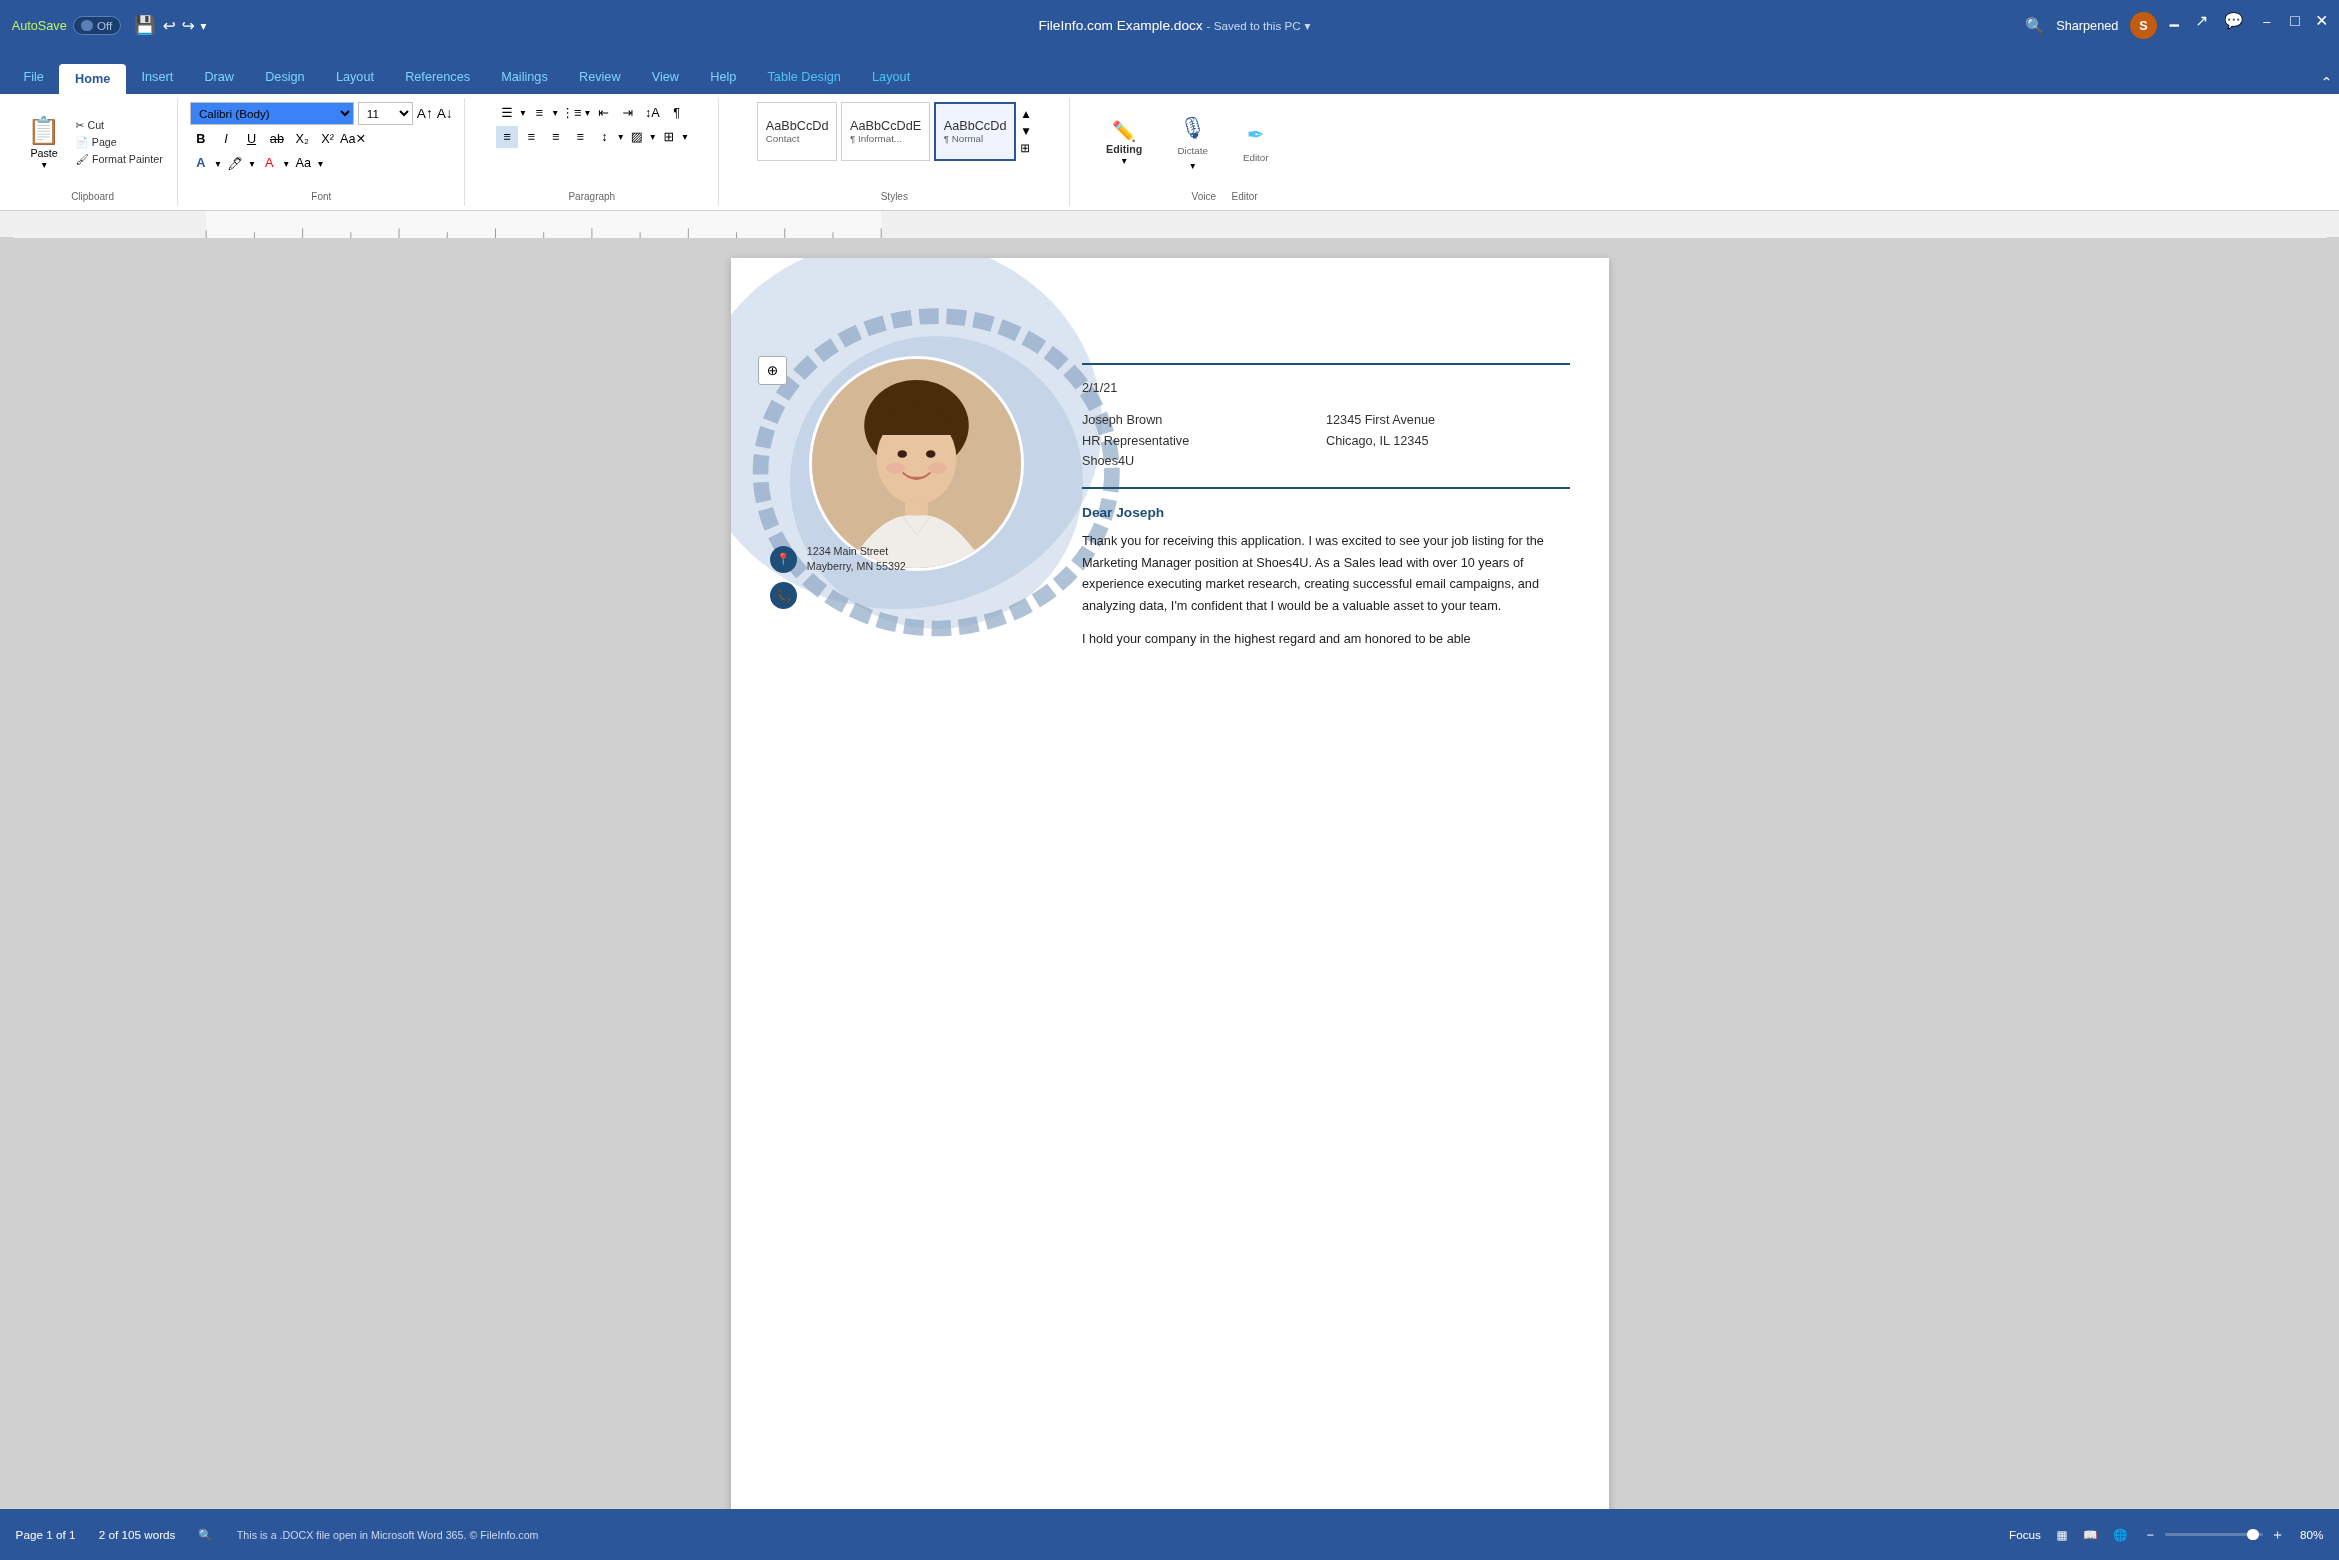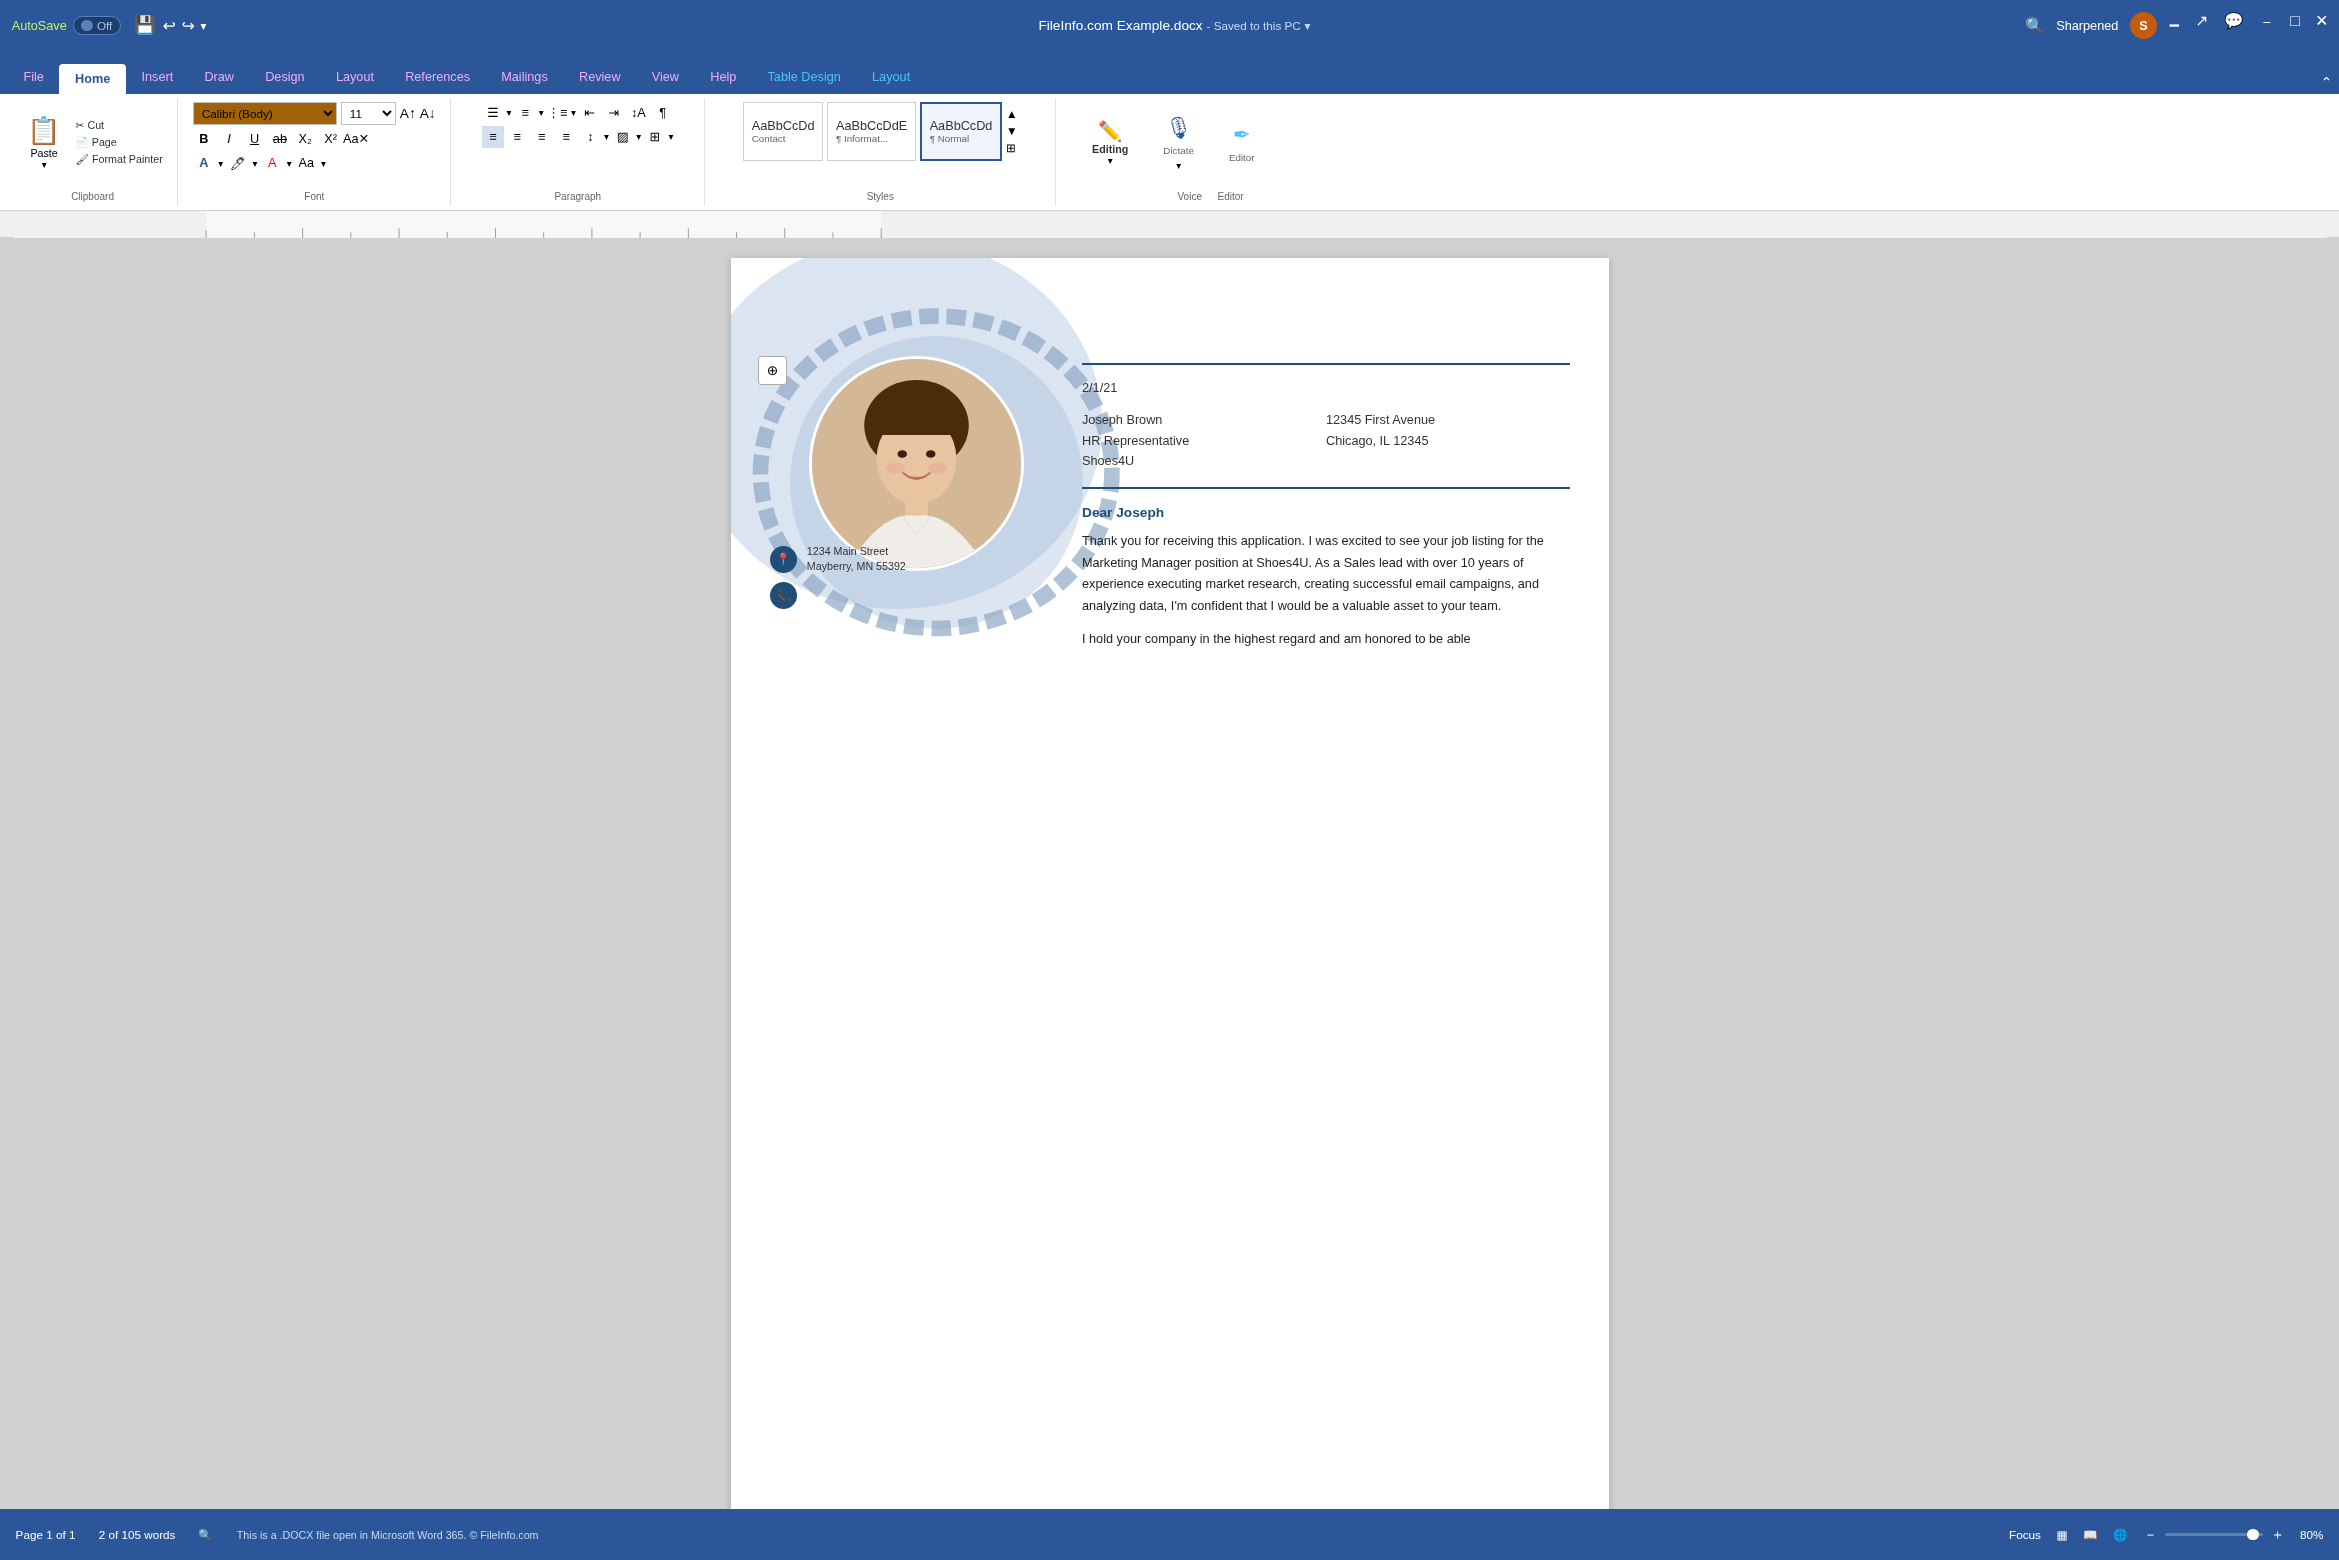--- a/index.html
+++ b/index.html
@@ -79,21 +79,21 @@
     
     .ribbon-tabs {
       background: #2b579a;
       display: flex;
       align-items: flex-end;
       padding: 0 7.8px;
       height: 43px;
     }
     .ribbon-tab {
       padding: 7.8px 15.6px;
-      color: #f0abfc;
+      color: #7dd3fc;
       font-size: 12.7px;
       cursor: pointer;
       border-bottom: 2.9px solid transparent;
     }
     .ribbon-tab.active {
       background: white;
       color: #2b579a;
       border-bottom: none;
       border-radius: 3.9px 3.9px 0 0;
       font-weight: 600;
@@ -164,26 +164,26 @@
       display: flex;
       flex-direction: column;
       gap: 2.9px;
     }
     .font-row1, .font-row2, .font-row3 {
       display: flex;
       align-items: center;
       gap: 3.9px;
     }
     .font-select {
-      width: 144px;
+      width: 164px;
       height: 23.4px;
       border: 1px solid #c0c0c0;
       font-size: 11.7px;
       padding: 0 3.9px;
-      background: #a16207;
+      background: #3b82f6;
     }
     .size-select {
       width: 55px;
       height: 23.4px;
       border: 1px solid #c0c0c0;
       font-size: 11.7px;
       padding: 0 3.9px;
       background: white;
     }
     .fmt-btn {

